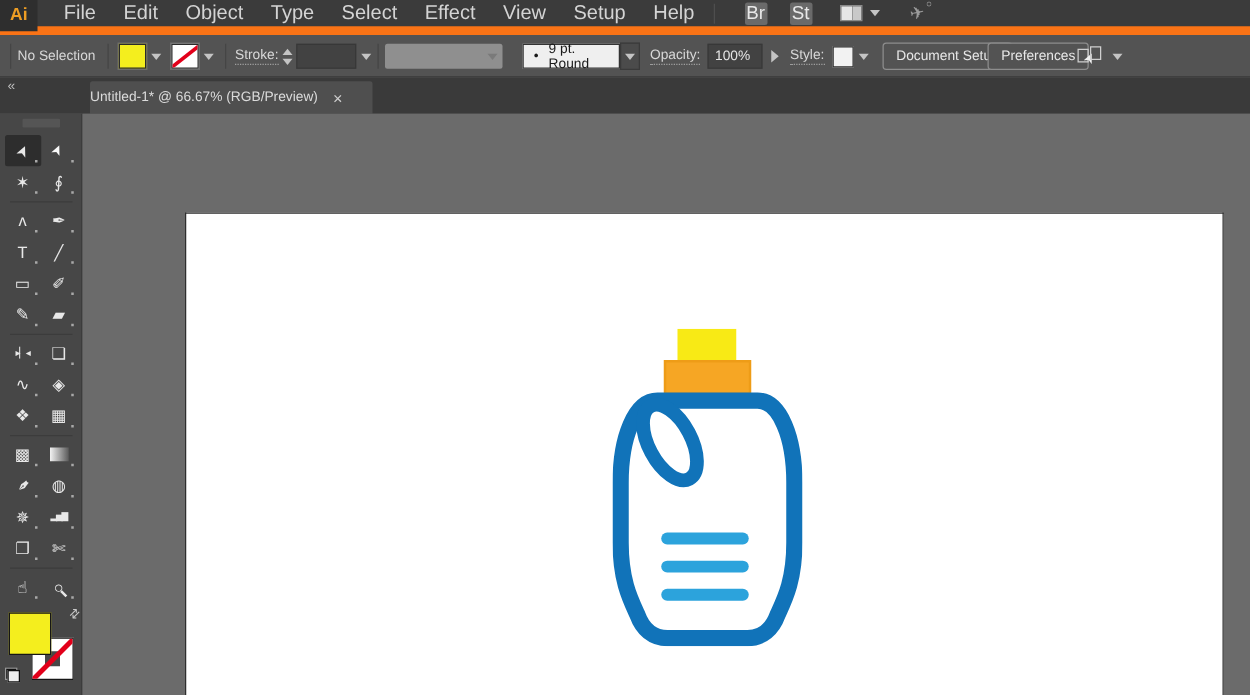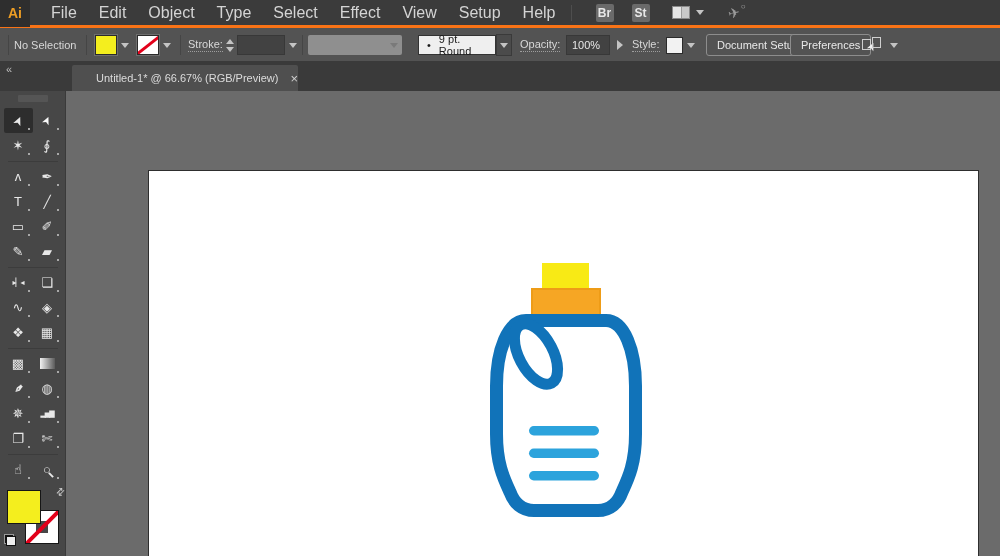--- a/index.html
+++ b/index.html
@@ -1,28 +1,28 @@
 <!DOCTYPE html>
 <html><head>
 <meta charset="utf-8">
 <style>
   * { box-sizing: border-box; margin: 0; padding: 0; }
   body { font-family: "Liberation Sans", "DejaVu Sans", sans-serif; background:#222; }
   #app { position:relative; width:1000px; height:556px; overflow:hidden; background:#6B6B6B; }
 
   
   .menubar { position:absolute; left:0; top:0; width:1000px; height:28px; background:#3B3B3B;
-             display:flex; align-items:center; border-bottom:3px solid #f97316; }
+             display:flex; align-items:center; border-bottom:7px solid #f97316; }
   .ai-logo { width:30px; height:28px; background:#2E2E2E; color:#ED9D24; font-weight:bold;
              font-size:14px; display:flex; align-items:center; justify-content:center; }
   .menus { display:flex; margin-left:10px; }
   .menu-item { color:#D4D4D4; font-size:16px; padding:0 11px; height:28px; line-height:28px; cursor:default; }
   .mb-divider { width:1px; height:16px; background:#4E4E4E; margin:0 6px 0 4px; }
   .sq-btn { width:18px; height:18px; background:#6A6A6A; border-radius:2px; color:#E8E8E8;
-            font-size:12px; font-weight:bold; display:flex; align-items:center; justify-content:center;
+            font-size:15px; font-weight:normal; display:flex; align-items:center; justify-content:center;
             margin-left:18px; }
   .arrange-icon { width:18px; height:13px; margin-left:22px; border:1px solid #8A8A8A;
             background:linear-gradient(90deg,#E6E6E6 0 52%,#9A9A9A 52% 58%,#C9C9C9 58% 100%); }
   .chev { width:0; height:0; border-left:4px solid transparent; border-right:4px solid transparent;
           border-top:5px solid #C4C4C4; display:inline-block; }
   .mb-chev { margin-left:6px; }
   .share-icon { margin-left:24px; color:#9B9B9B; font-size:14px; transform:rotate(-12deg); position:relative; }
   .share-icon .pwr { position:absolute; right:-7px; top:-1px; font-size:8px; color:#ADADAD; transform:rotate(12deg); }
 
   
@@ -52,21 +52,21 @@
   .style-swatch { width:17px; height:17px; background:#F2F2F2; border:1px solid #2B2B2B; }
   .tw-icon { position:relative; width:20px; height:16px; }
   .tw-icon::before { content:''; position:absolute; left:0; top:2px; width:7px; height:9px; border:1px solid #CFCFCF; }
   .tw-icon::after { content:''; position:absolute; right:1px; top:0; width:7px; height:9px; border:1px solid #CFCFCF; }
   .tw-icon .cursor { position:absolute; left:5px; top:3px; color:#F0F0F0; font-size:11px; transform:rotate(-65deg); }
 
   
   .tabbar { position:absolute; left:0; top:62px; width:1000px; height:29px; background:#3A3A3A; }
   .collapse { position:absolute; left:6px; top:1px; color:#BFBFBF; font-size:11px; }
   .doc-tab { position:absolute; left:72px; top:3px; width:226px; height:26px; background:#4F4F4F;
-             display:flex; align-items:center; justify-content:flex-end; gap:12px;
+             display:flex; align-items:center; justify-content:flex-start; gap:12px;
              color:#DCDCDC; font-size:11px; border-radius:2px 2px 0 0; }
   .tab-close { color:#CFCFCF; font-size:13px; }
 
   
   .toolpanel { position:absolute; left:0; top:91px; width:66px; height:465px; background:#474747;
                border-right:1px solid #3A3A3A; }
   .grip { width:30px; height:7px; background:#555555; margin:4px auto 6px auto; border-radius:1px; }
   .tools { display:flex; flex-wrap:wrap; width:58px; margin:0 auto; }
   .tool { width:29px; height:25px; display:flex; align-items:center; justify-content:center;
           position:relative; border-radius:2px; }

